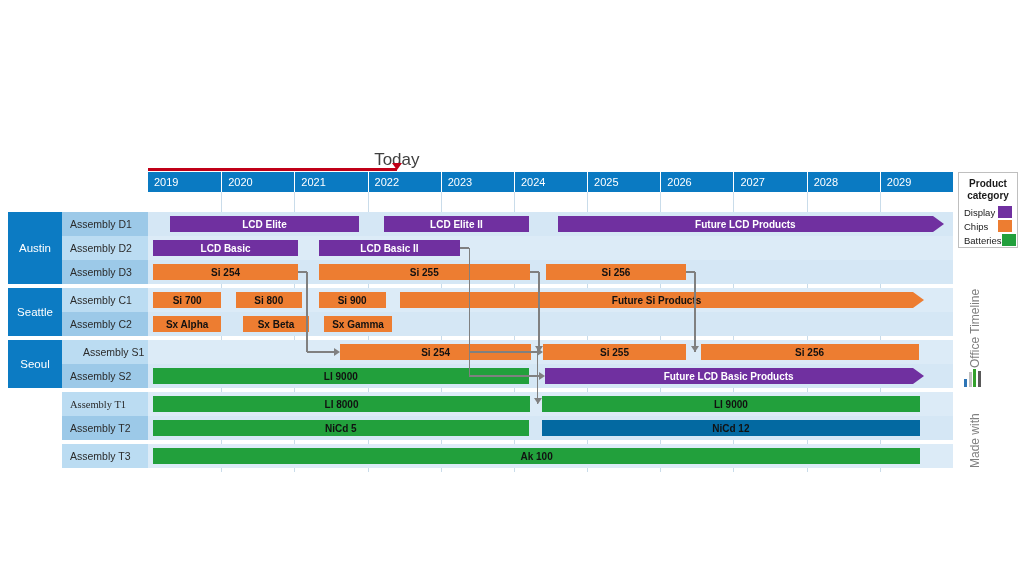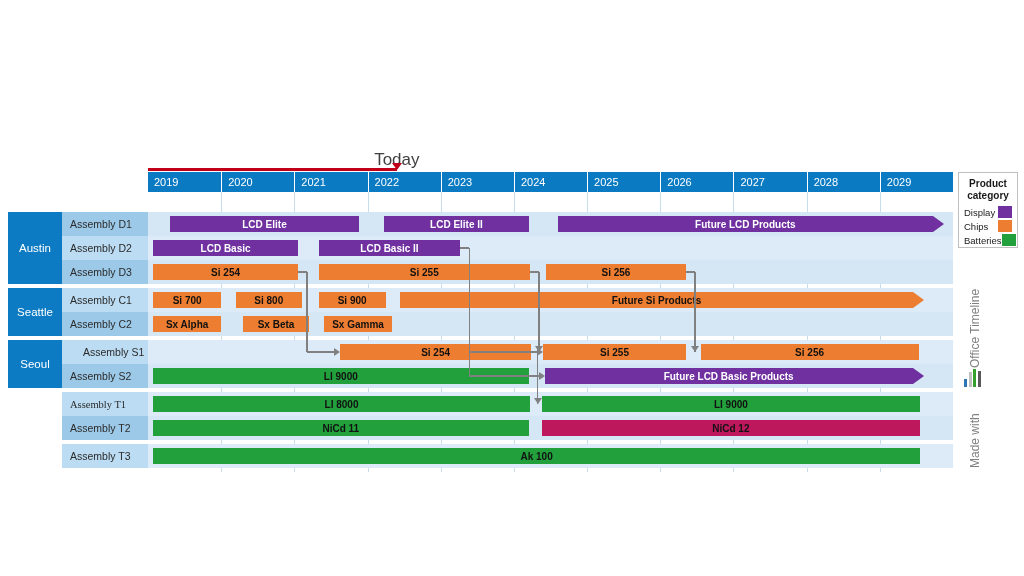--- a/index.html
+++ b/index.html
@@ -246,23 +246,23 @@
     <div class="bar batteries" style="left: 153.123px; top: 396px; width: 376.886px; height: 16px; background: rgb(34, 160, 60); color: rgb(17, 17, 17);">
       <span>LI 8000</span>
     </div>
     <div class="bar batteries" style="left: 541.718px; top: 396px; width: 378.35px; height: 16px; background: rgb(34, 160, 60); color: rgb(17, 17, 17);">
       <span>LI 9000</span>
     </div>
     <div class="rowtrack" style="left: 62px; top: 416px; width: 86px; height: 24px; background: rgb(156, 201, 232);"></div>
     <div class="rowlabel" style="left: 62px; top: 416px; width: 86px; height: 24px;">Assembly T2</div>
     <div class="rowtrack" style="left: 148px; top: 416px; width: 805px; height: 24px; background: rgb(213, 231, 245);"></div>
     <div class="bar batteries" style="left: 153.123px; top: 420px; width: 375.423px; height: 16px; background: rgb(34, 160, 60); color: rgb(17, 17, 17);">
-      <span>NiCd 11</span>
-    </div>
-    <div class="bar batteries" style="left: 541.718px; top: 420px; width: 378.35px; height: 16px; background: #be185d; color: rgb(17, 17, 17);">
+      <span>NiCd 5</span>
+    </div>
+    <div class="bar batteries" style="left: 541.718px; top: 420px; width: 378.35px; height: 16px; background: #0369a1; color: rgb(17, 17, 17);">
       <span>NiCd 12</span>
     </div>
     <div class="rowtrack" style="left: 62px; top: 444px; width: 86px; height: 24px; background: rgb(187, 220, 242);"></div>
     <div class="rowlabel" style="left: 62px; top: 444px; width: 86px; height: 24px;">Assembly T3</div>
     <div class="rowtrack" style="left: 148px; top: 444px; width: 805px; height: 24px; background: rgb(220, 235, 247);"></div>
     <div class="bar batteries" style="left: 153.123px; top: 448px; width: 766.945px; height: 16px; background: rgb(34, 160, 60); color: rgb(17, 17, 17);">
       <span>Ak 100</span>
     </div>
     <div class="conn conn-h" style="left: 298.023px; top: 271.25px; width: 9px;"></div>
     <div class="conn conn-v" style="left: 306.273px; top: 272px; height: 80px;"></div>

